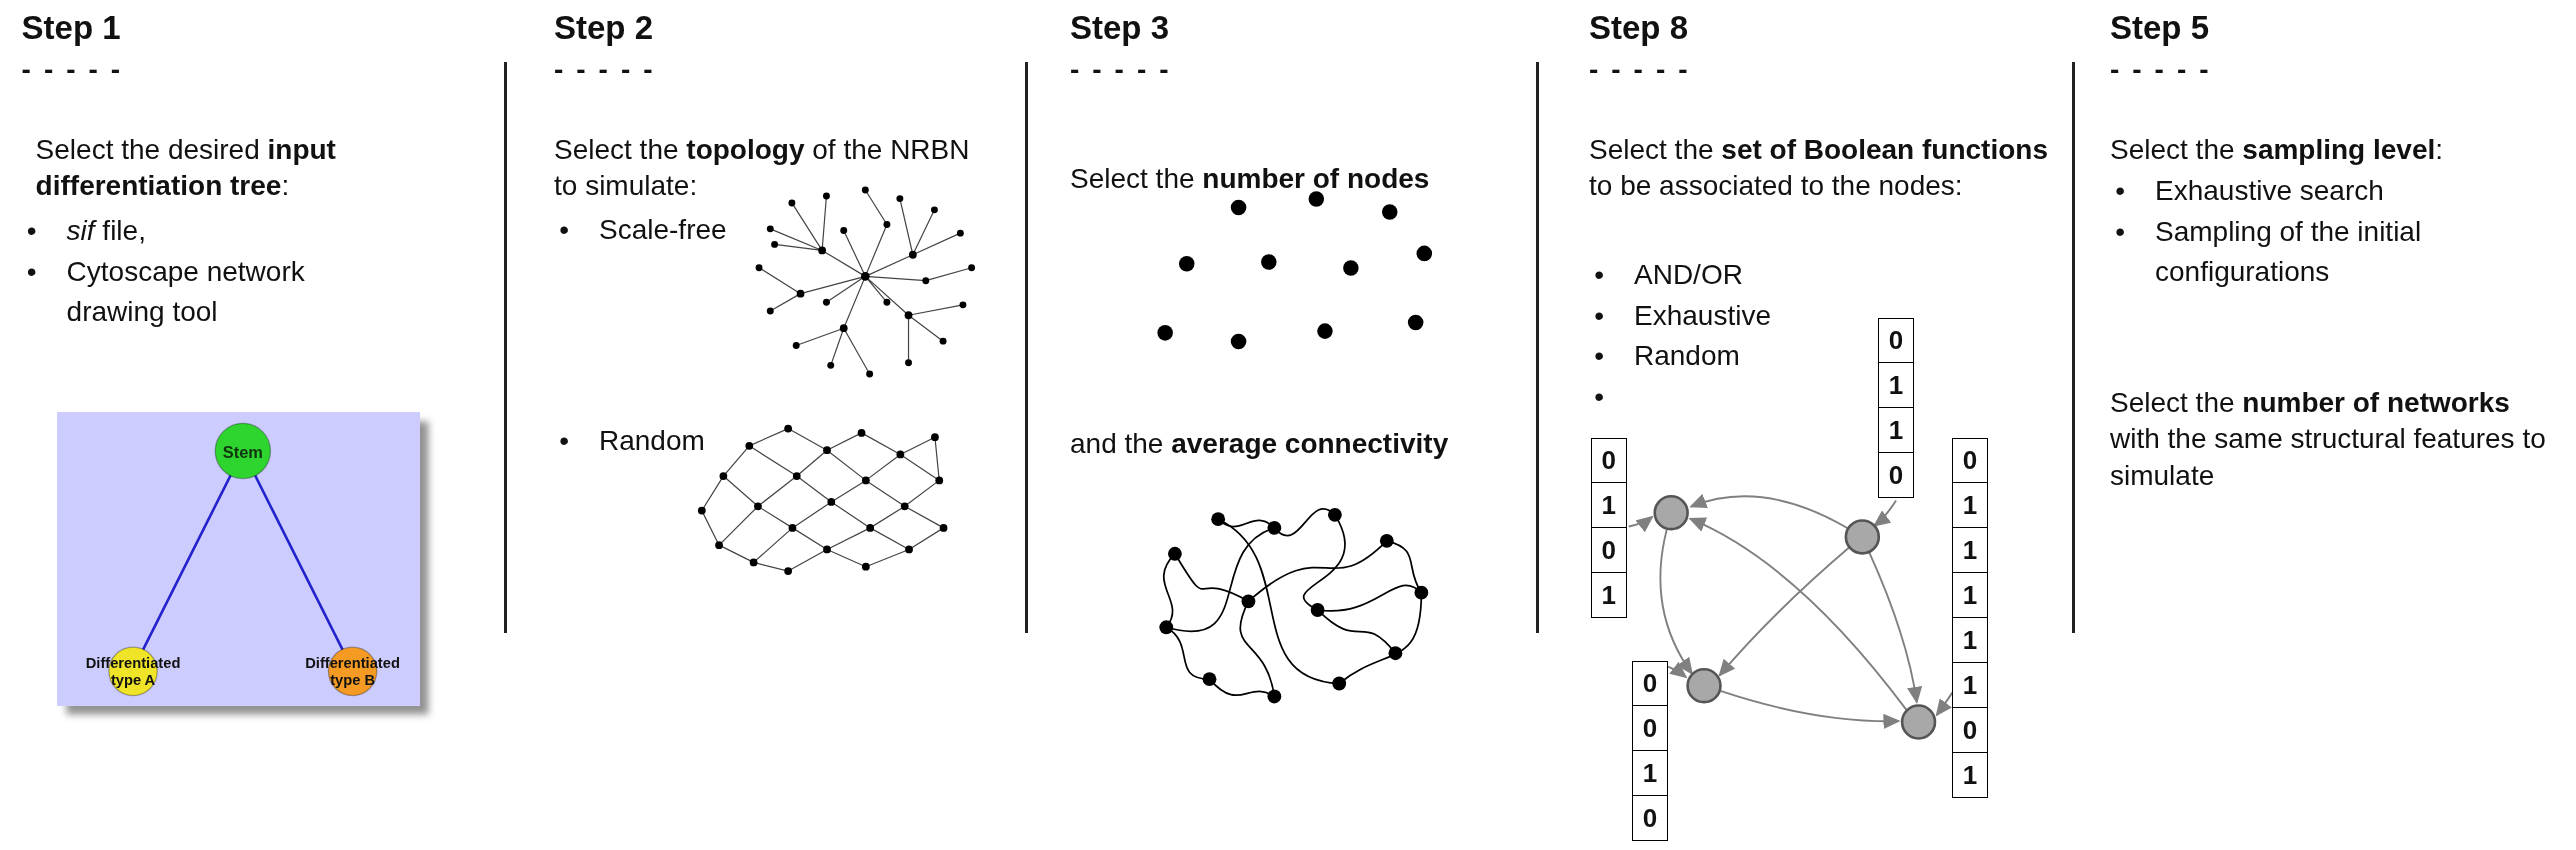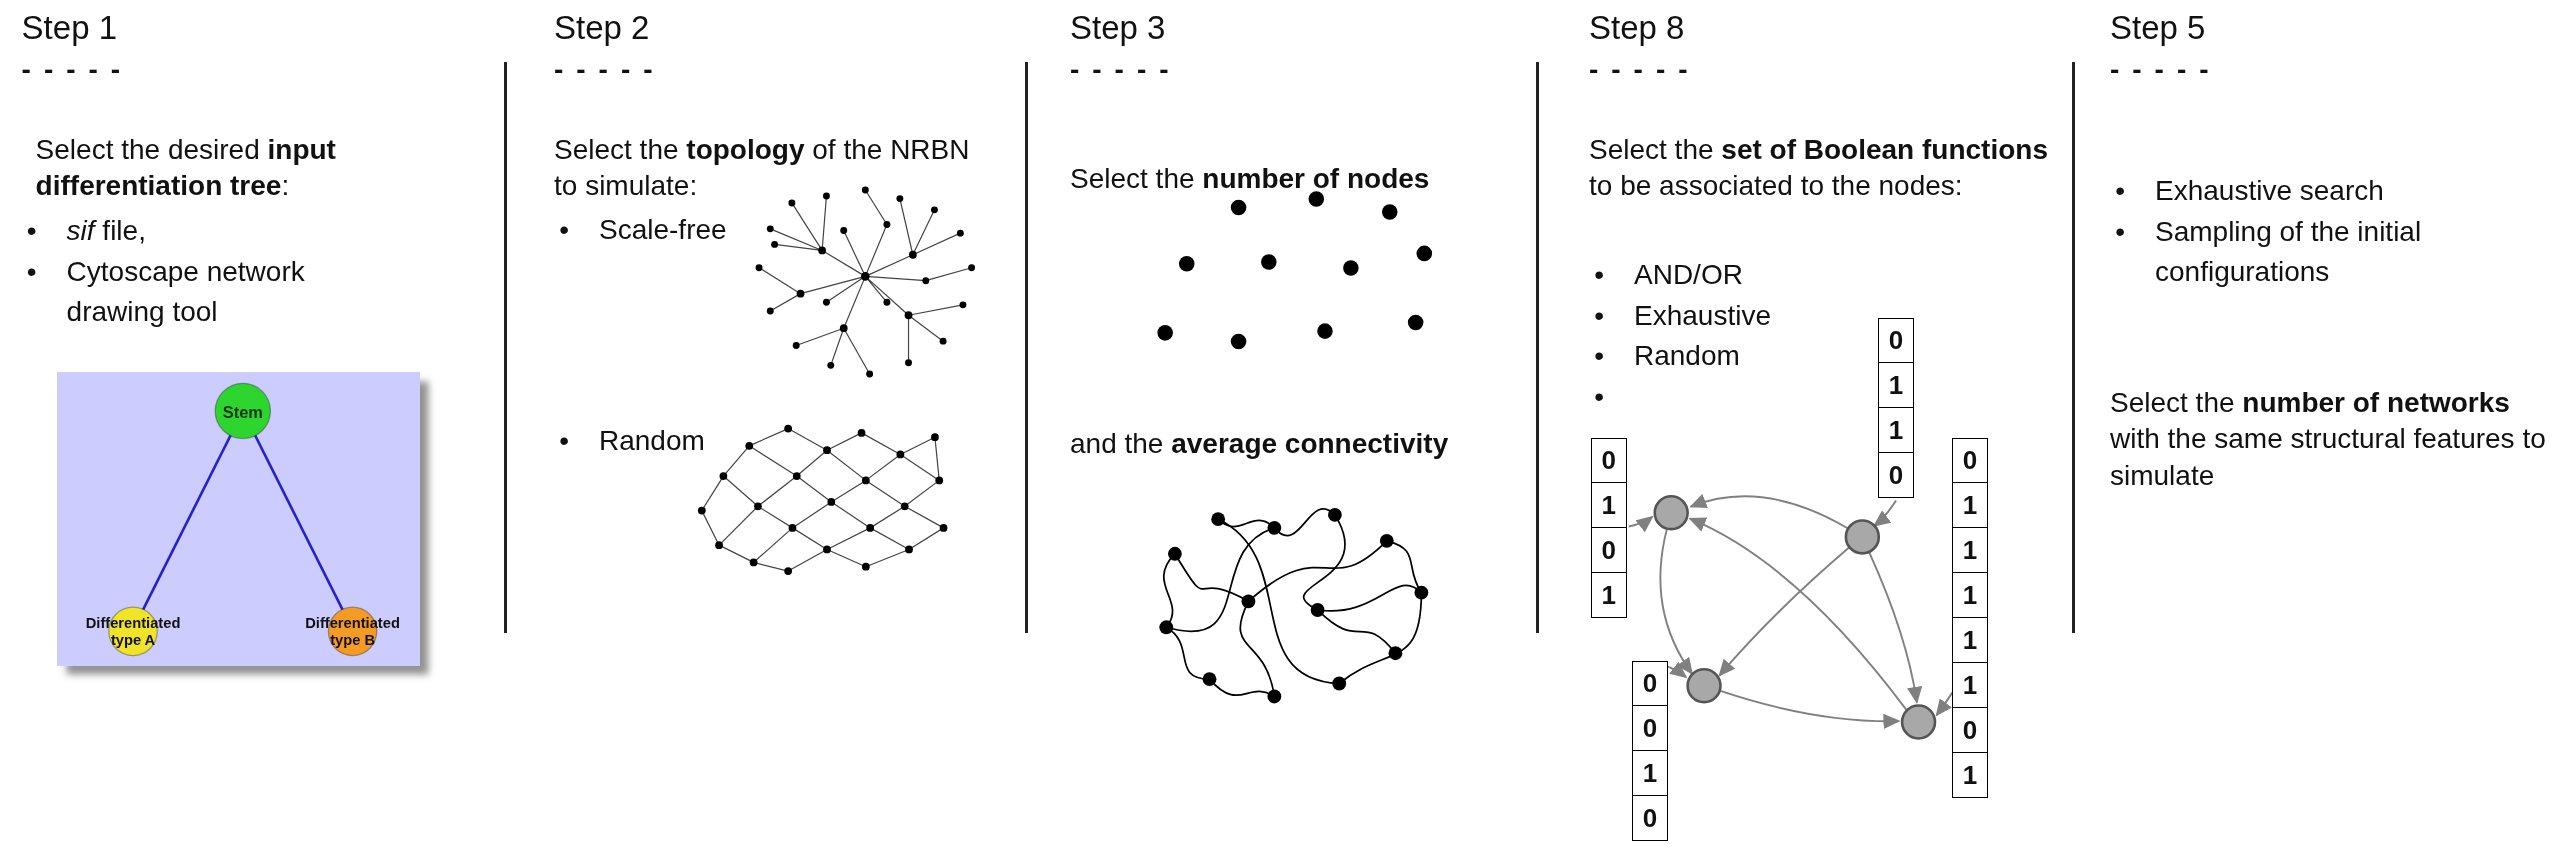--- a/index.html
+++ b/index.html
@@ -1,30 +1,30 @@
 <!DOCTYPE html>
 <html style="font-size:14px"><head>
 <meta charset="utf-8">
 <title>Workflow</title>
 <style>
   * { margin:0; padding:0; box-sizing:border-box; }
   html,body { background:#ffffff; }
   body { font-family:"Liberation Sans", sans-serif; color:#111; }
   .canvas { position:relative; width:2576px; height:851px; background:#fff; overflow:hidden; }
   .col { position:absolute; top:0; height:851px; }
-  .step-title { position:absolute; left:0; top:8.7px; font-size:33px; font-weight:normal; }
+  .step-title { position:absolute; left:0; top:8.7px; font-size:33px; font-weight:bold; }
   .dashes { position:absolute; left:0; top:54px; font-size:28px; font-weight:bold; letter-spacing:2.6px; }
   .block { position:absolute; font-size:28px; line-height:1.3; }
   .bullets { list-style:none; }
   .bullet { display:flex; align-items:flex-start; line-height:1.45; }
   .bullet .dot { width:45px; padding-left:5.2px; flex:none; }
   .bullet .txt { flex:1; }
   .vsep { position:absolute; top:62px; width:2.6px; height:571px; background:#222; }
   .fig { position:absolute; }
-  .tree-fig { box-shadow:8.7px 8.7px 7px rgba(110,110,110,0.75); }
+  .tree-fig { box-shadow:8.7px 8.7px 7px rgba(110,110,110,0.75);margin-top:40px; }
   .ttable { position:absolute; display:flex; flex-direction:column; }
   .tcell { width:36px; height:45px; border:1.7px solid #000; border-top:none; background:#fff;
            font-size:26px; font-weight:bold; display:flex; align-items:center; justify-content:center; }
   .tcell:first-child { border-top:1.7px solid #000; }
   svg text { font-family:"Liberation Sans", sans-serif; }
 </style>
 </head>
 <body>
 
 <div class="canvas">
@@ -312,20 +312,21 @@
       <div class="tcell">1</div>
     </div>
   </section>
 
   <div class="vsep" style="left:2072px;"></div>
 
   <section class="col" style="left:2110px; width:463px;">
     <h2 class="step-title">Step 5</h2>
     <div class="dashes">- - - - -</div>
 
+    <p class="block" style="left:0; top:132px; width:463px;"><span>Select the </span><b>sampling level</b><span>:</span></p>
 
     <ul class="block bullets" style="left:0; top:171px; width:415px;">
       <li class="bullet">
         <span class="dot">•</span>
         <span class="txt">Exhaustive search</span>
       </li>
       <li class="bullet">
         <span class="dot">•</span>
         <span class="txt">Sampling of the initial configurations</span>
       </li>

